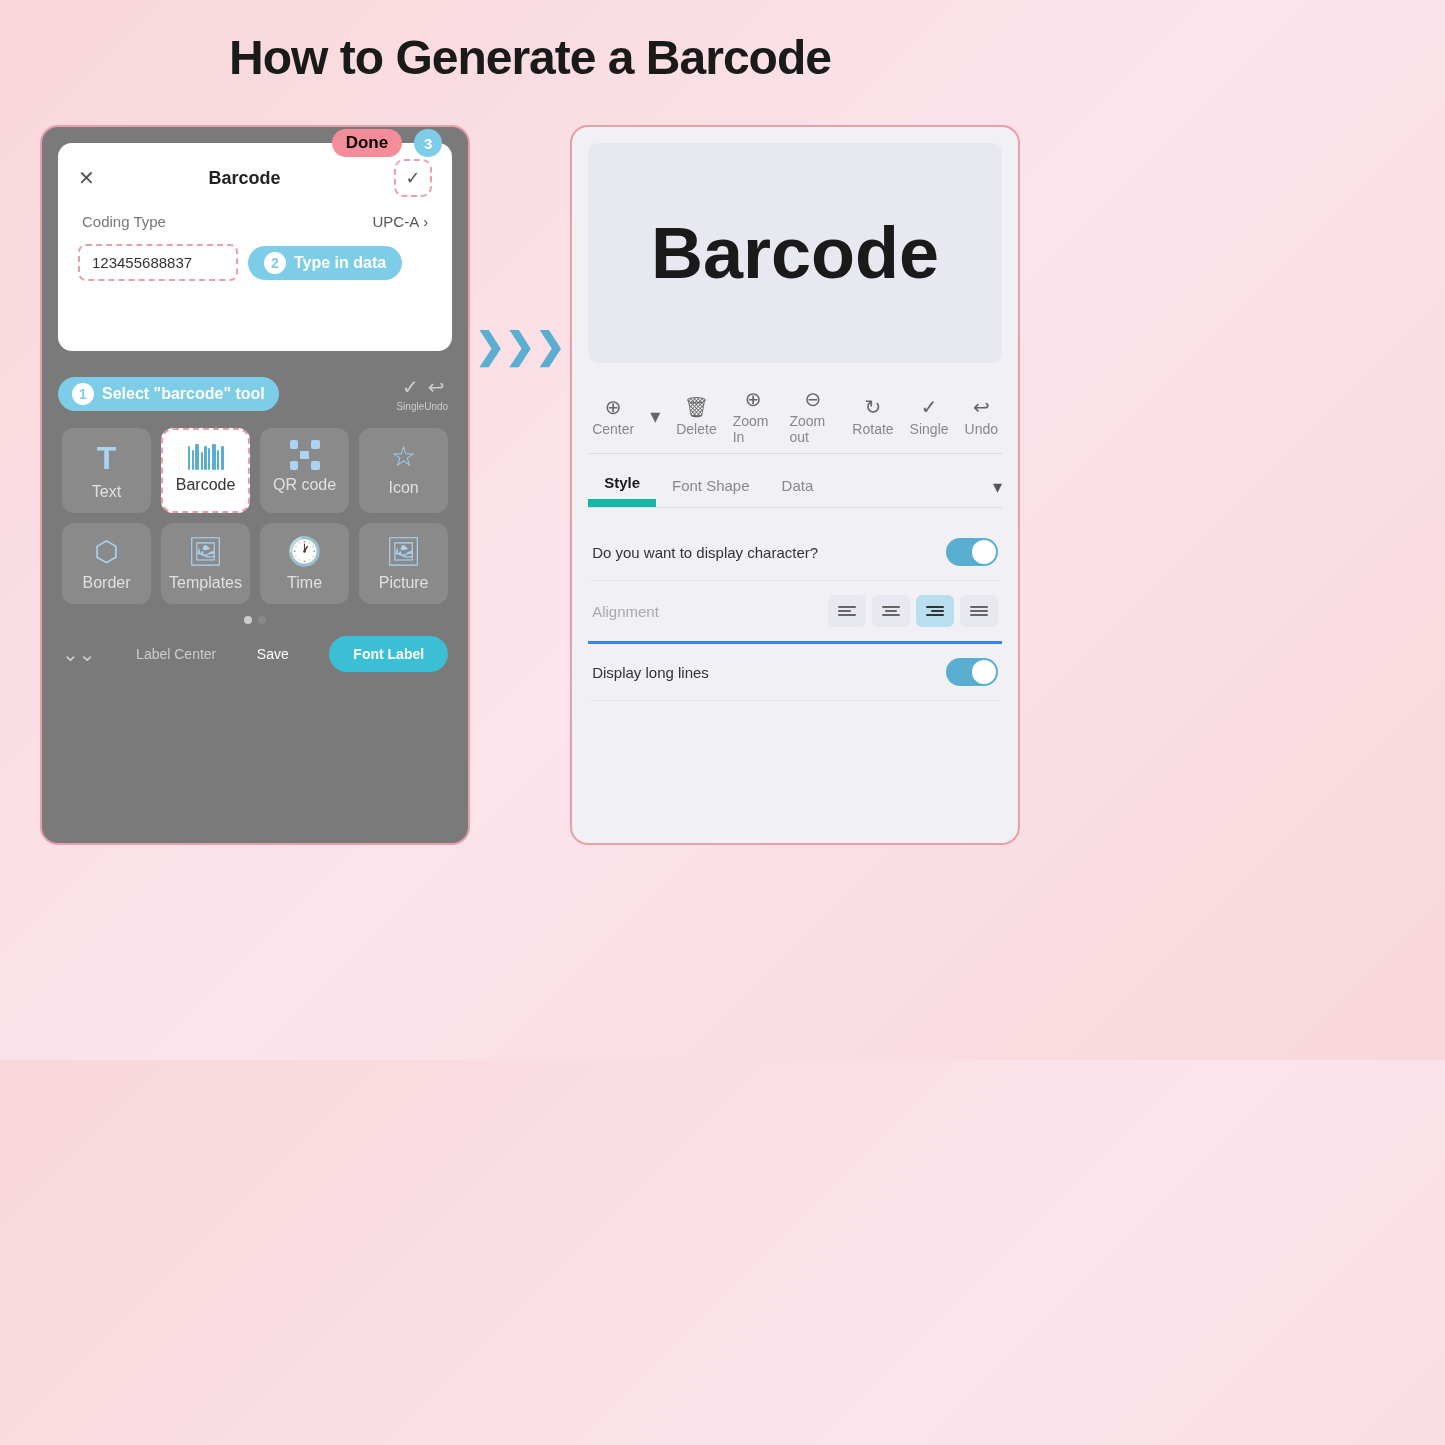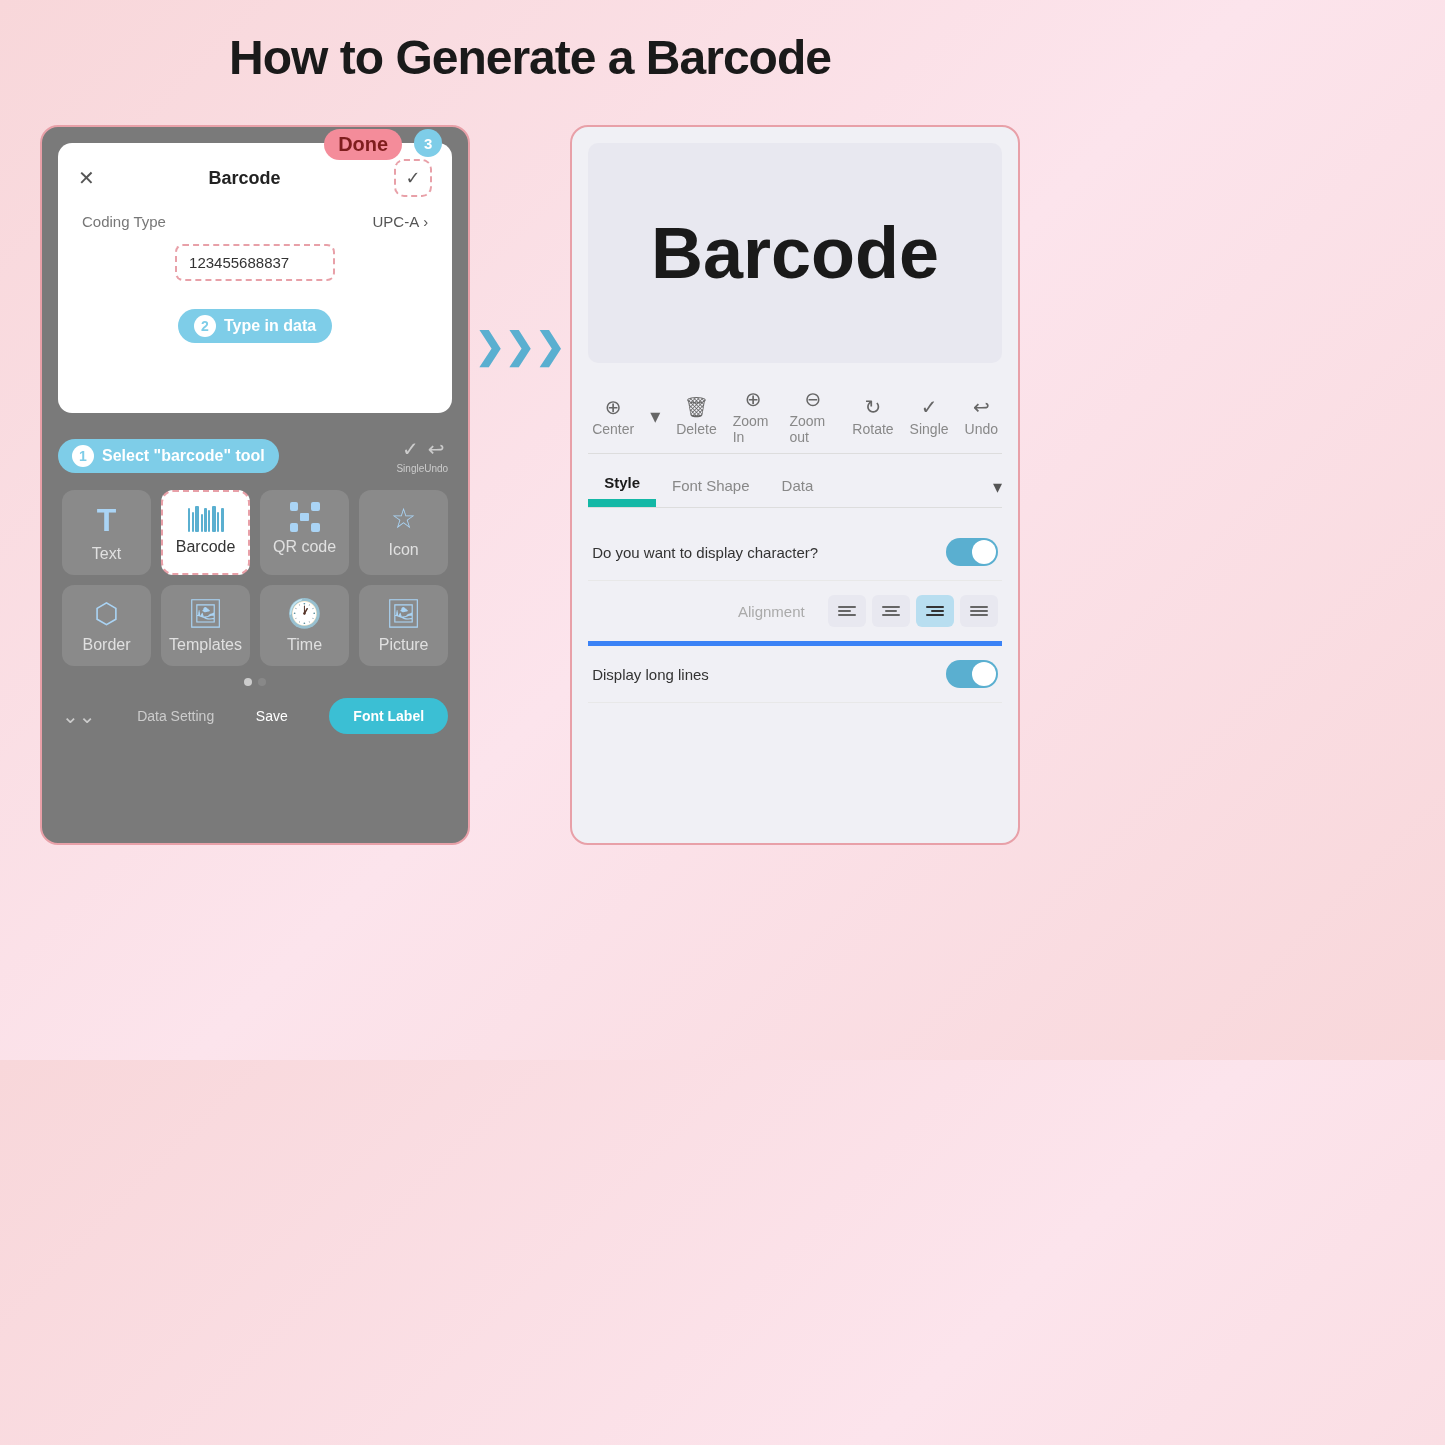--- a/index.html
+++ b/index.html
@@ -70,22 +70,22 @@
       align-items: center;
       justify-content: center;
       color: #555;
       font-size: 18px;
     }
     .done-badge {
       position: absolute;
       top: -14px;
       right: 50px;
       background: #f48c9a;
-      color: #7f1d1d;
-      font-size: 20px;
+      color: #000000;
+      font-size: 17px;
       font-weight: 700;
       padding: 4px 14px;
       border-radius: 20px;
     }
     .step-badge-3 {
       position: absolute;
       top: -14px;
       right: 10px;
       background: #7ecde8;
       color: white;
@@ -112,23 +112,22 @@
     .coding-value {
       font-size: 15px;
       color: #555;
       display: flex;
       align-items: center;
       gap: 4px;
     }
     .data-input-row {
       display: flex;
       align-items: center;
-      gap: 28px;
+      gap: 10px;
       margin-bottom: 14px;
-      flex-direction: column;
     }
     .barcode-input-field {
       border: 2px dashed #e8a0a8;
       border-radius: 8px;
       padding: 8px 12px;
       font-size: 15px;
       color: #333;
       width: 160px;
     }
     .type-in-badge {
@@ -466,23 +465,23 @@
     }
     .font-size-value {
       font-size: 15px;
       color: #333;
       min-width: 30px;
       text-align: right;
     }
     .alignment-row {
       display: flex;
       align-items: center;
-      justify-content: flex-end;
+      justify-content: space-between;
       padding: 14px 4px;
-      border-bottom: 5px solid #3b82f6;
+      border-bottom: 3px solid #3b82f6;
     }
     .alignment-label {
       font-size: 15px;
       color: #aaa;
       min-width: 90px;
     }
     .align-buttons {
       display: flex;
       gap: 6px;
     }
@@ -620,21 +619,21 @@
       </div>
     </div>
 
     <div class="dots-indicator">
       <div class="dot active"></div>
       <div class="dot"></div>
     </div>
 
     <div class="bottom-bar">
       <span class="chevron-down">⌄⌄</span>
-      <span class="label-setting">Data Setting</span>
+      <span class="label-setting">Label Center</span>
       <span class="save-btn">Save</span>
       <div class="print-btn">Font Label</div>
     </div>
   </div>
 
   <div class="arrow-connector">
     <div class="chevron-arrows">
       <span class="chevron-arrow">❯</span>
       <span class="chevron-arrow">❯</span>
       <span class="chevron-arrow">❯</span>

